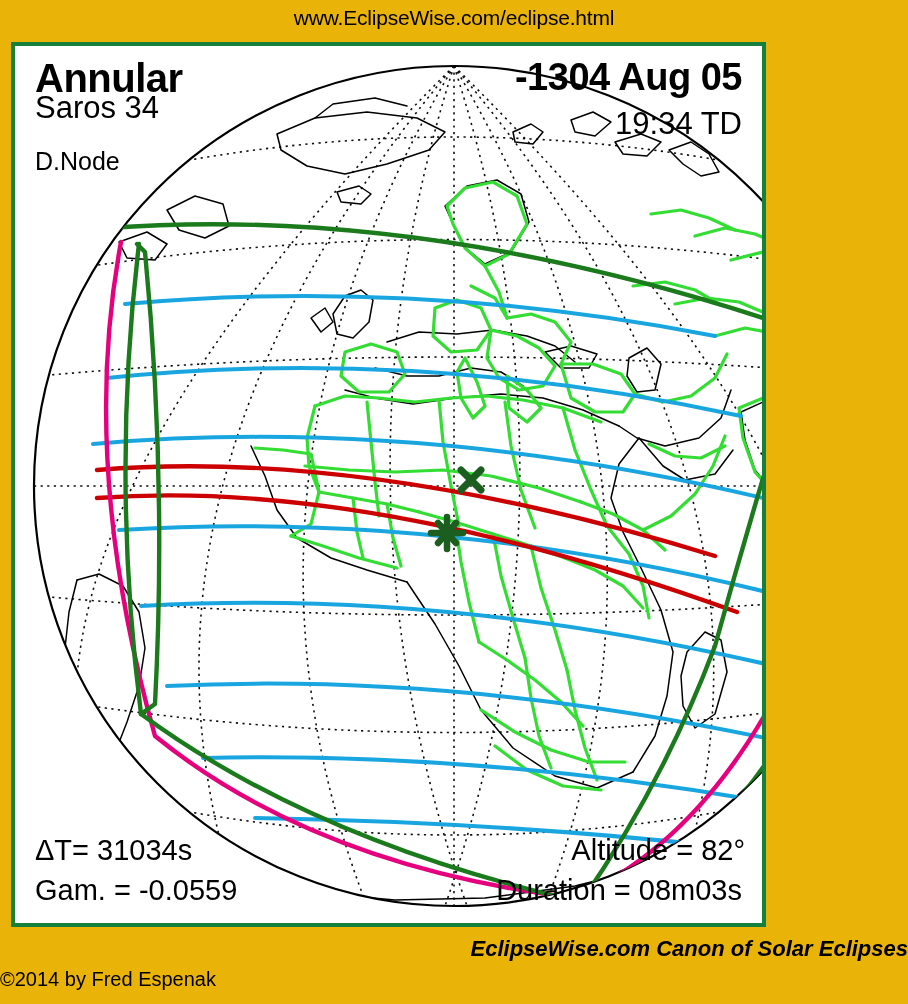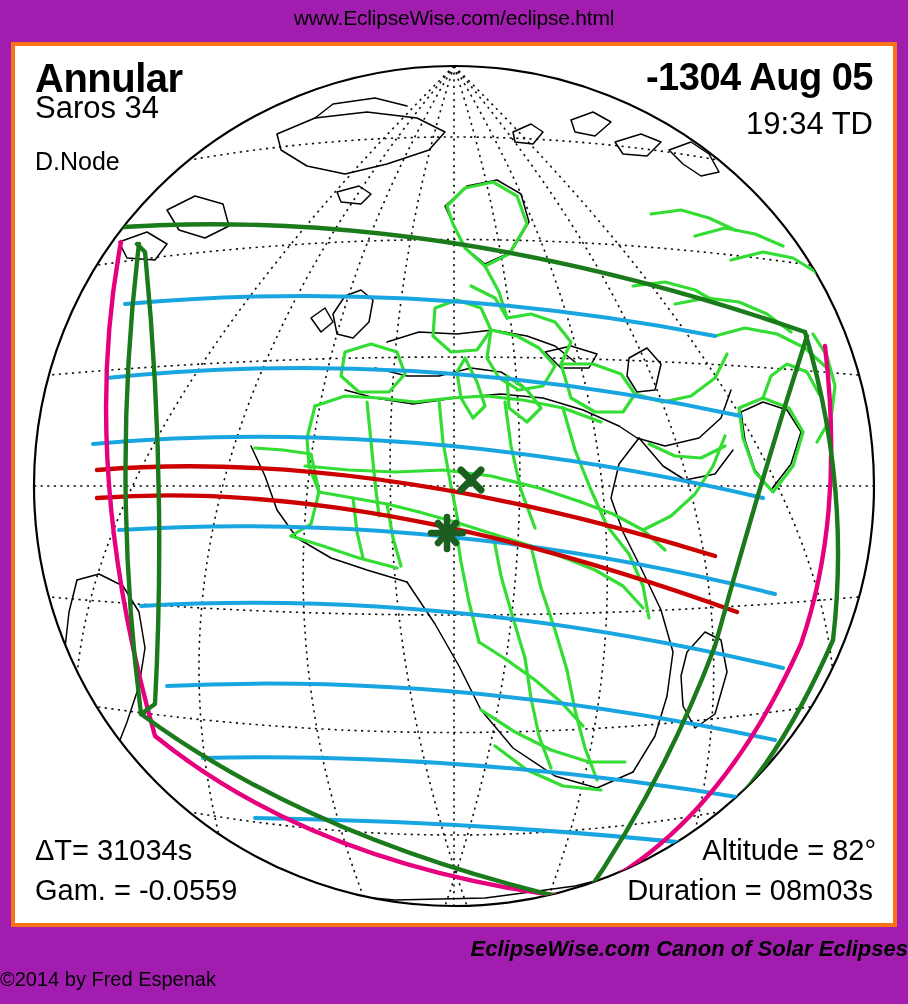--- a/index.html
+++ b/index.html
@@ -9,21 +9,21 @@
     background: #ffffff;
   }
   body {
     font-family: "Liberation Sans", sans-serif;
     -webkit-font-smoothing: antialiased;
   }
   #page {
     position: relative;
     width: 908px;
     height: 1004px;
-    background: #a21caf;
+    background: #eab308;
     overflow: hidden;
   }
 
   
   #url-line {
     position: absolute;
     top: 6px;
     left: 0;
     width: 908px;
     text-align: center;
@@ -31,23 +31,23 @@
     color: #000000;
     letter-spacing: -0.2px;
     white-space: nowrap;
   }
 
   
   #frame {
     position: absolute;
     left: 11px;
     top: 42px;
-    width: 886px;
+    width: 755px;
     height: 885px;
-    border: 4px solid #f97316;
+    border: 4px solid #15803d;
     box-sizing: border-box;
     background: #ffffff;
     overflow: hidden;
   }
 
   
   .hdr {
     position: absolute;
     white-space: nowrap;
     color: #000000;

